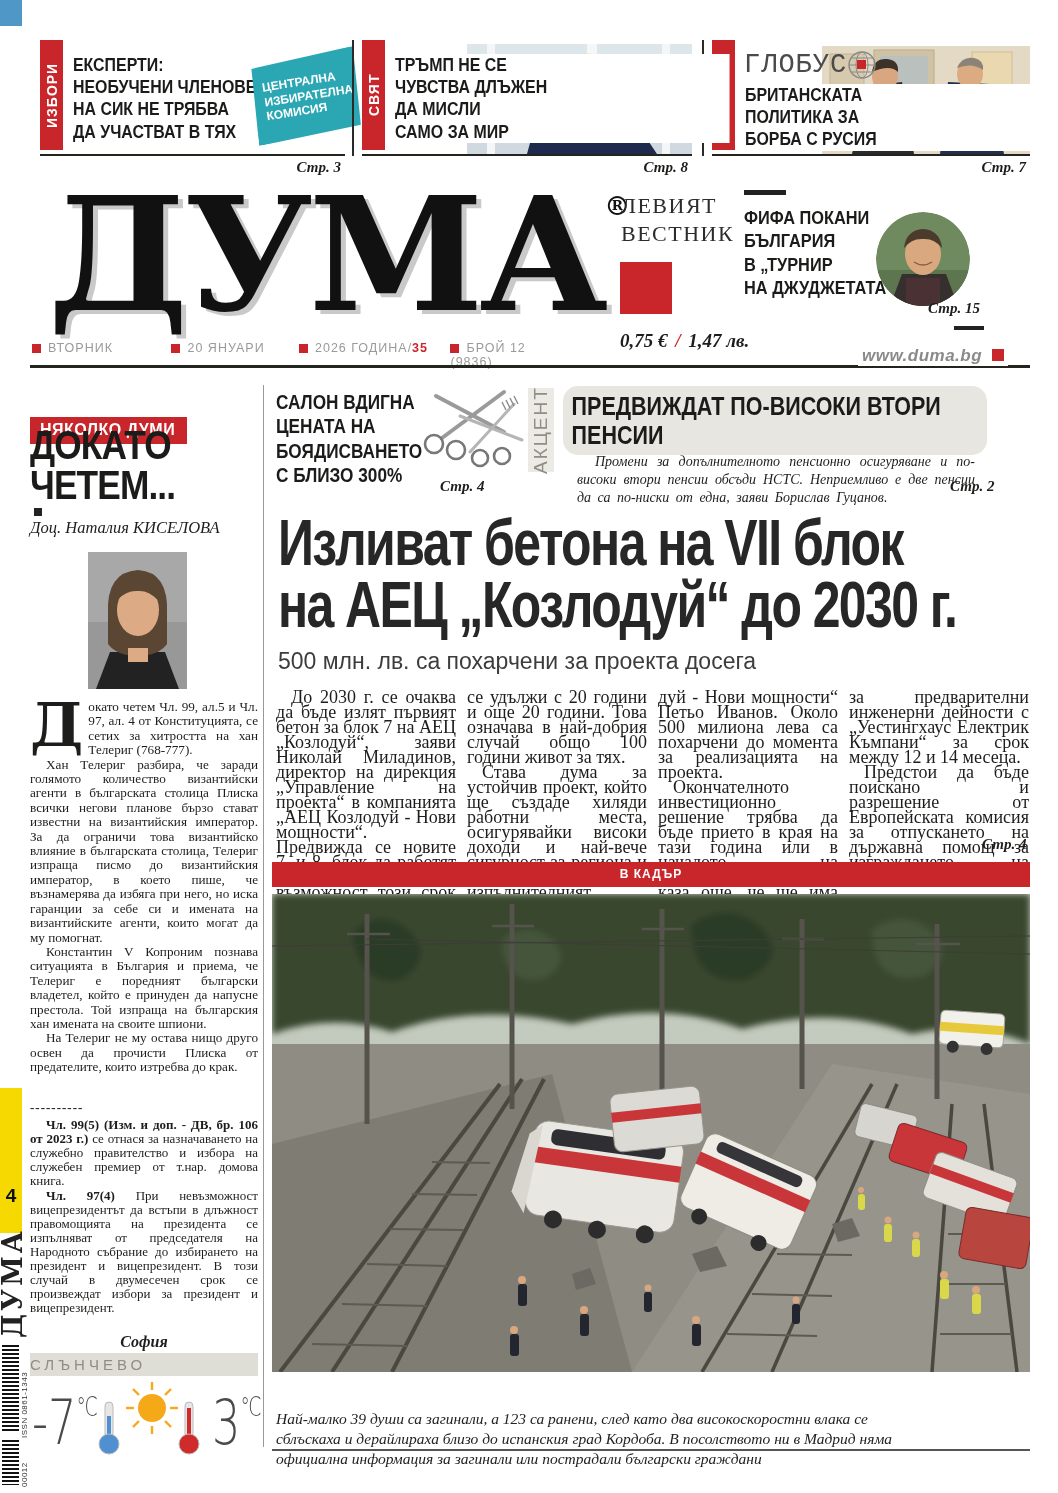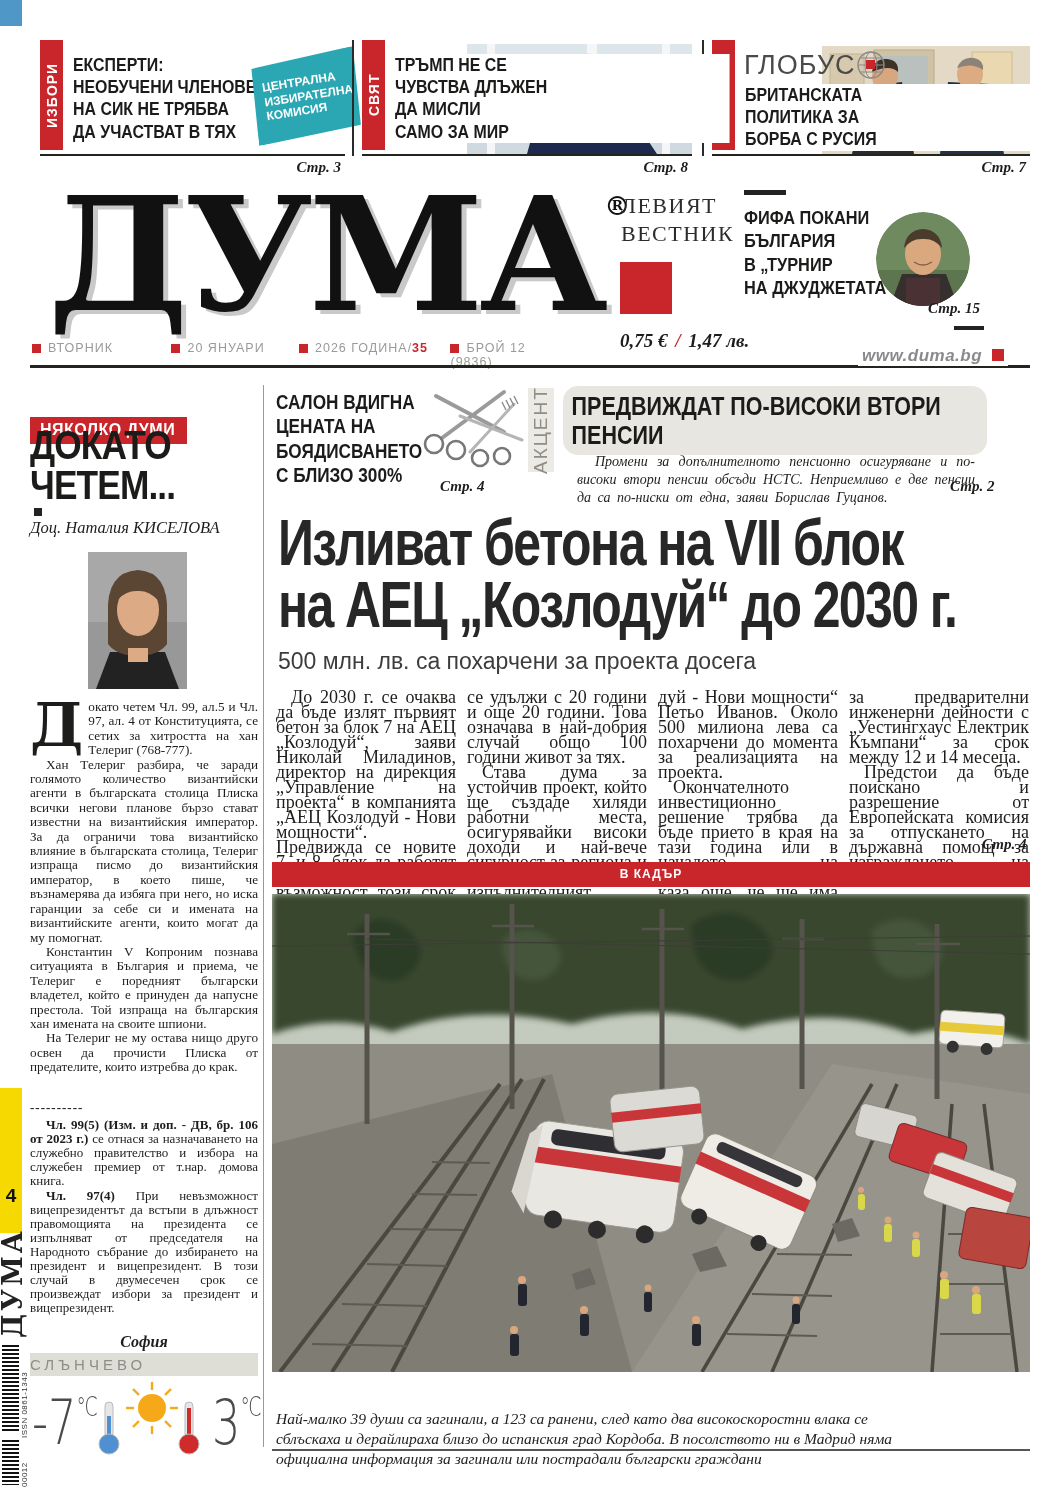--- a/index.html
+++ b/index.html
@@ -100,21 +100,21 @@
   .issn{font-family:"Liberation Sans",sans-serif;font-size:8px;color:#333;
     writing-mode:vertical-rl;transform:rotate(180deg);letter-spacing:.5px;}
   
   .cik{
     position:absolute;background:var(--teal);color:#fff;
     font-family:"Liberation Sans",sans-serif;font-weight:bold;font-size:12px;line-height:1.2;
     display:flex;flex-direction:column;justify-content:center;padding-left:12px;
     transform:rotate(-9deg);
     clip-path:polygon(4% 8%,100% 0,96% 94%,0 100%);
   }
-  .globus{font-family:Liberation Sans, sans-serif;font-size:27px;letter-spacing:1px;color:#4a4a4a;}
+  .globus{font-family:Liberation Mono, monospace;font-size:27px;letter-spacing:1px;color:#4a4a4a;}
   .vline{position:absolute;width:1.5px;background:#2a2a2a;}
 </style>
 </head>
 <body>
 
 <div class="page">
 
   <div class="abs" style="left:0;top:1008;width:22px;height:26px;background:#4f97c6;"></div>
   <div class="abs" style="left:0;top:1088px;width:22px;height:145px;background:#f6d900;display:flex;align-items:flex-end;justify-content:center;">
     <span class="sans" style="font-weight:bold;font-size:19px;color:#111;padding-bottom:26px;">4</span>

